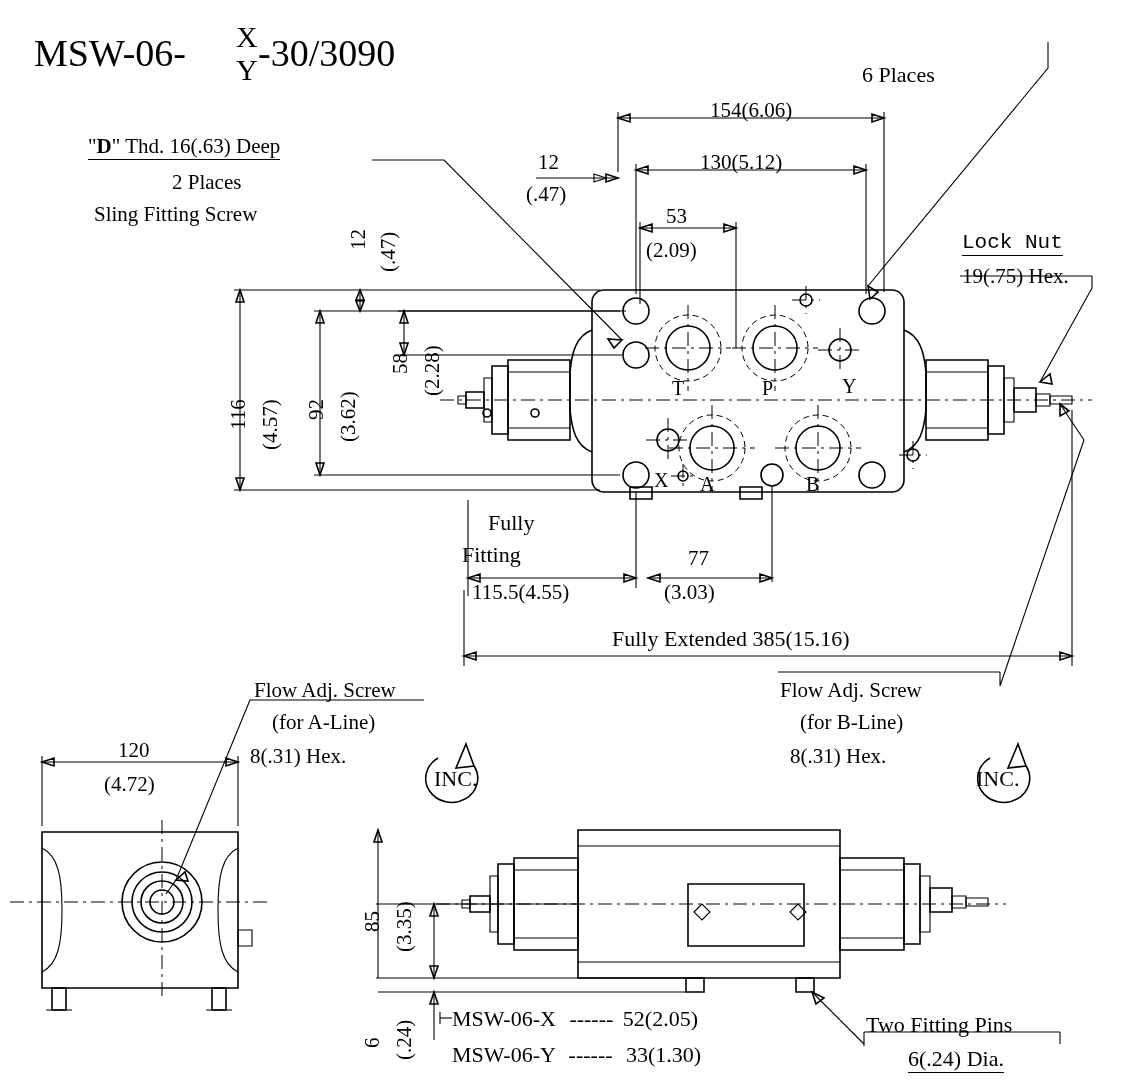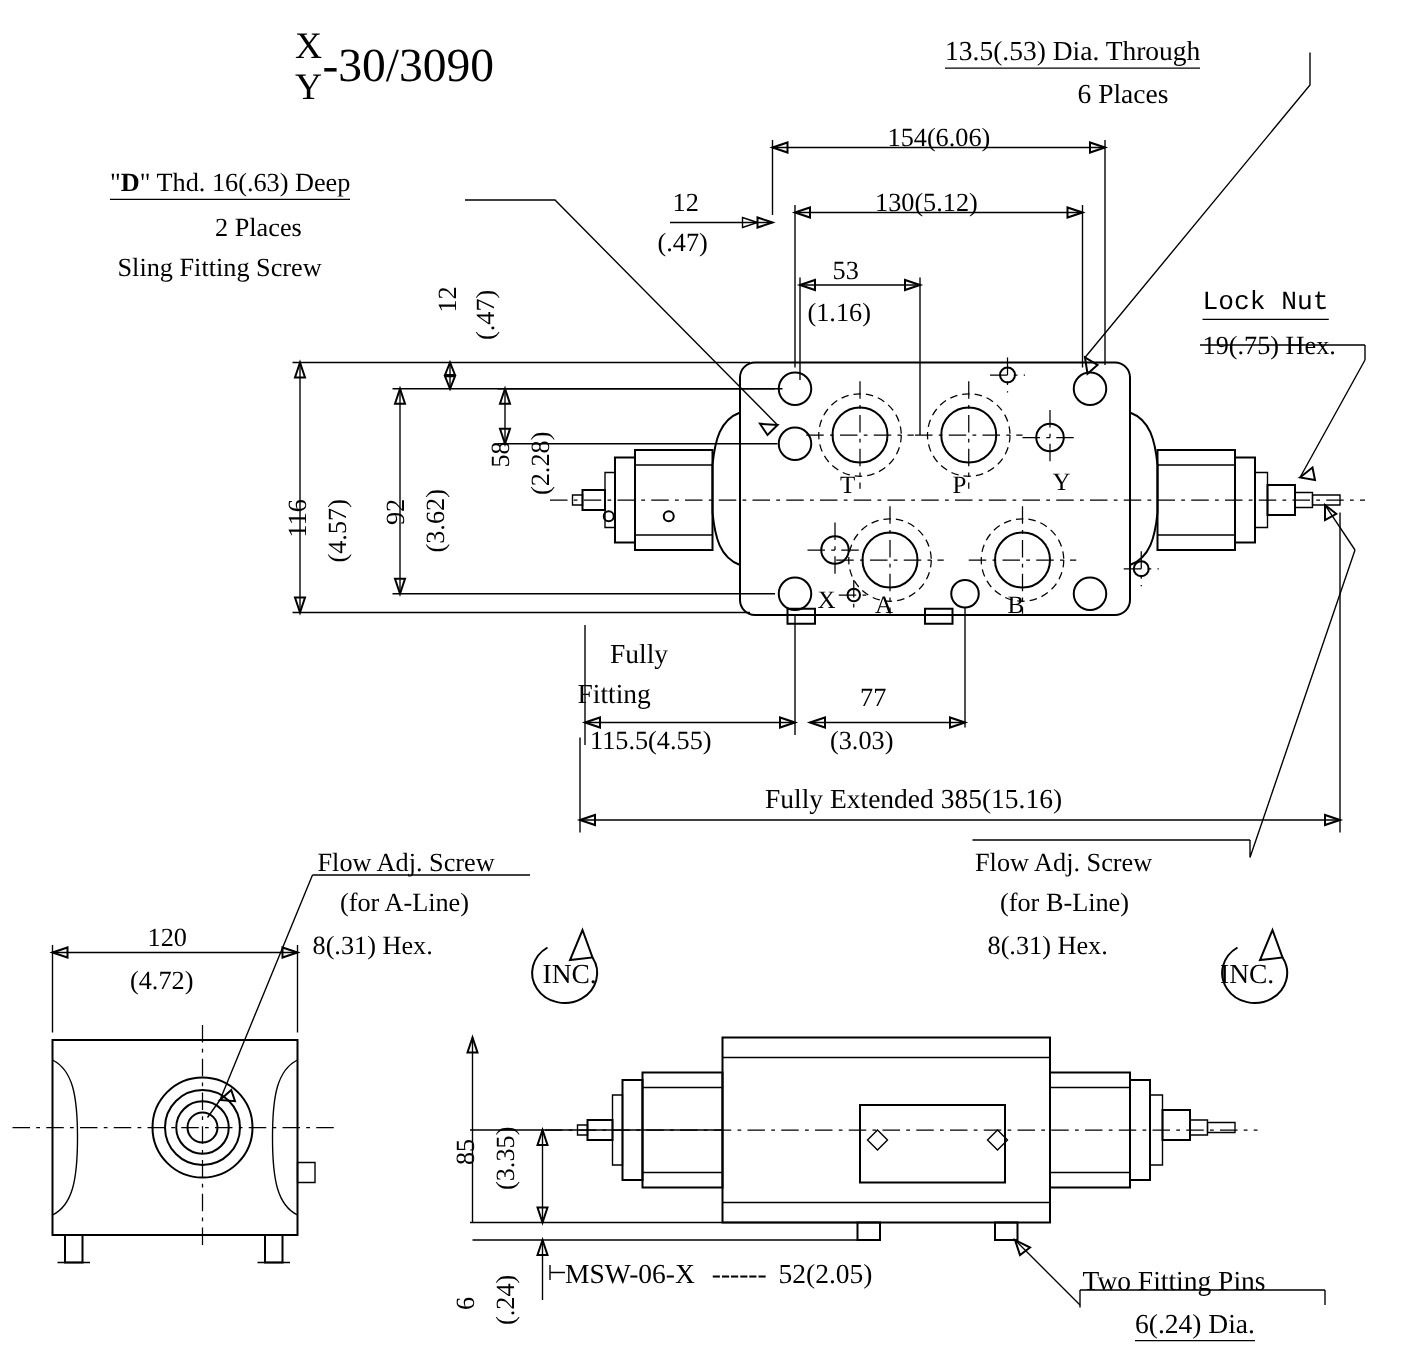--- a/index.html
+++ b/index.html
@@ -222,42 +222,42 @@
     <path class="ln thin" d="M864,1032 v14"></path>
   </svg>
 
   <svg width="1128" height="1091">
     <path class="ln med" d="M438,758 a26,24 0 1 0 36,8"></path>
     <path class="ln med" d="M466,744 l8,22 l-18,2 z" fill="#000"></path>
     <path class="ln med" d="M990,758 a26,24 0 1 0 36,8"></path>
     <path class="ln med" d="M1018,744 l8,22 l-18,2 z" fill="#000"></path>
   </svg>
 
+  <div class="t serif title" style="left:34px;top:34px;">MSW-06-</div>
   <div class="t serif" style="left:236px;top:22px;font-size:30px;">X</div>
   <div class="t serif" style="left:236px;top:55px;font-size:30px;">Y</div>
   <div class="t serif title" style="left:258px;top:34px;">-30/3090</div>
 
-  <div class="t serif f22 ul" style="left:756px;top:30px;">13.5(.53) Dia. Through</div>
   <div class="t serif f22" style="left:862px;top:64px;">6 Places</div>
 
   <div class="t serif f21 ul" style="left:88px;top:136px;">
     <span>"<b>D</b>" Thd. 16(.63) Deep</span>
   </div>
   <div class="t serif f21" style="left:172px;top:172px;">2 Places</div>
   <div class="t serif f21" style="left:94px;top:204px;">Sling Fitting Screw</div>
 
   <div class="t serif f21 ul" style="left:962px;top:232px;font-family:Liberation Mono, monospace;">Lock Nut</div>
   <div class="t serif f21" style="left:962px;top:266px;">19(.75) Hex.</div>
 
   <div class="t serif f21" style="left:694px;top:100px;margin-left:16px;">154(6.06)</div>
   <div class="t serif f21" style="left:700px;top:152px;">130(5.12)</div>
   <div class="t serif f21" style="left:538px;top:152px;">12</div>
   <div class="t serif f21" style="left:526px;top:184px;">(.47)</div>
   <div class="t serif f21" style="left:666px;top:206px;">53</div>
-  <div class="t serif f21" style="left:646px;top:240px;">(1.16)</div>
+  <div class="t serif f21" style="left:646px;top:240px;">(2.09)</div>
 
   <div class="t serif f21 rot" style="left:228px;top:430px;">116</div>
   <div class="t serif f21 rot" style="left:260px;top:450px;">(4.57)</div>
   <div class="t serif f21 rot" style="left:306px;top:420px;">92</div>
   <div class="t serif f21 rot" style="left:338px;top:442px;">(3.62)</div>
   <div class="t serif f21 rot" style="left:390px;top:374px;">58</div>
   <div class="t serif f21 rot" style="left:422px;top:396px;">(2.28)</div>
   <div class="t serif f21 rot" style="left:348px;top:250px;">12</div>
   <div class="t serif f21 rot" style="left:378px;top:272px;">(.47)</div>
 
@@ -292,17 +292,22 @@
   <div class="t serif f21 rot" style="left:394px;top:952px;">(3.35)</div>
 
   <div class="t serif f21 rot" style="left:362px;top:1048px;">6</div>
   <div class="t serif f21 rot" style="left:394px;top:1060px;">(.24)</div>
 
   <div class="t serif f22" style="left:452px;top:1008px;">
     <span>MSW-06-X</span>
     <span style="margin-left: 8px;">------</span>
     <span style="margin-left: 4px;">52(2.05)</span>
   </div>
+  <div class="t serif f22" style="left:452px;top:1044px;">
+    <span>MSW-06-Y</span>
+    <span style="margin-left: 8px;">------</span>
+    <span style="margin-left: 8px;">33(1.30)</span>
+  </div>
 
   <div class="t serif f22" style="left:866px;top:1014px;">Two Fitting Pins</div>
   <div class="t serif f22 ul" style="left:908px;top:1048px;">6(.24) Dia.</div>
 
 </div>
 
 </body></html>

